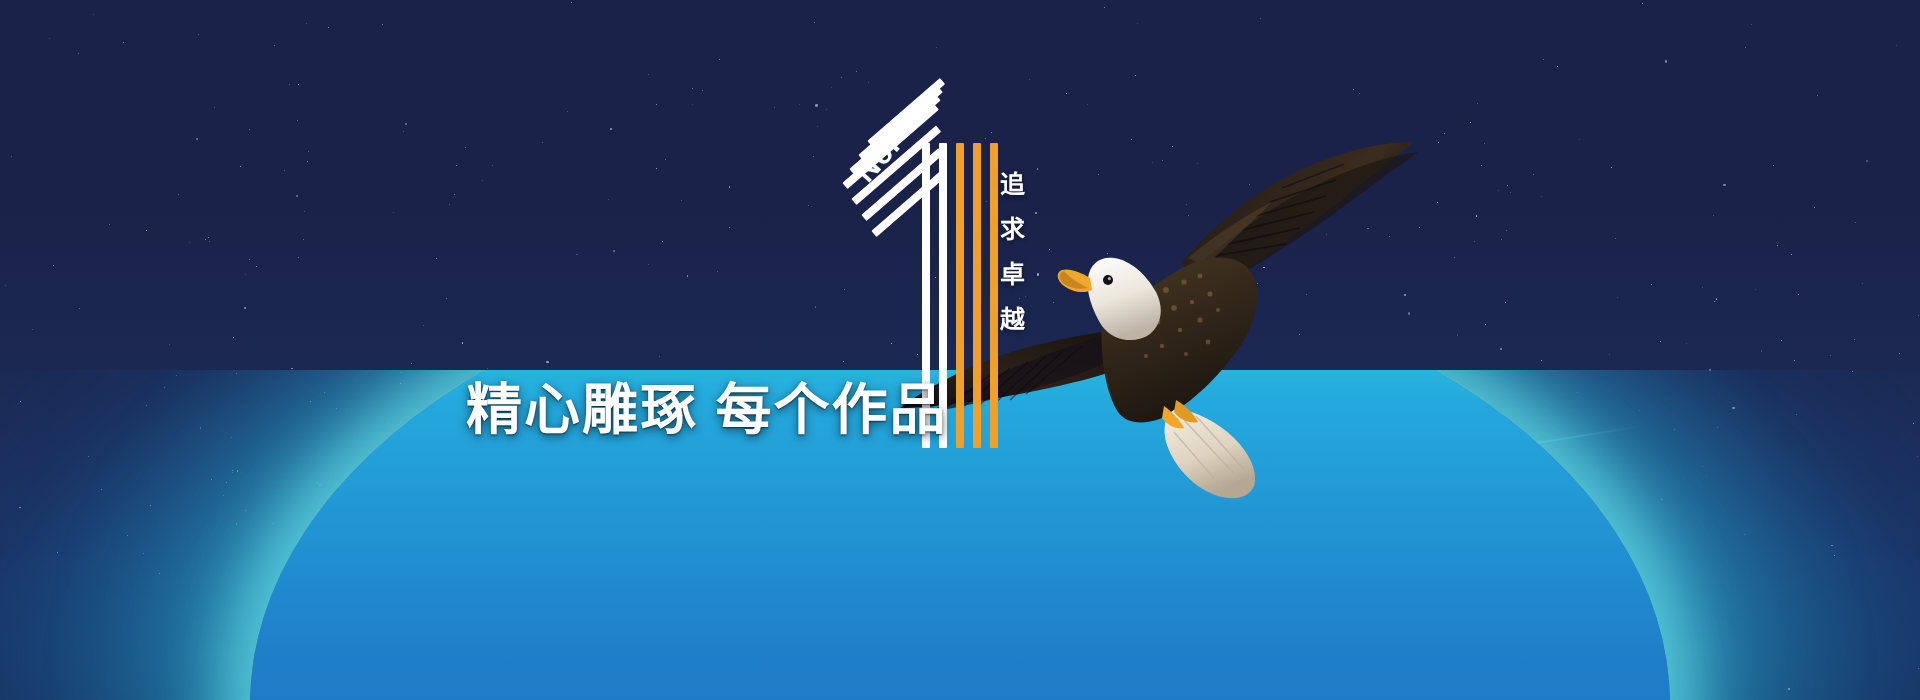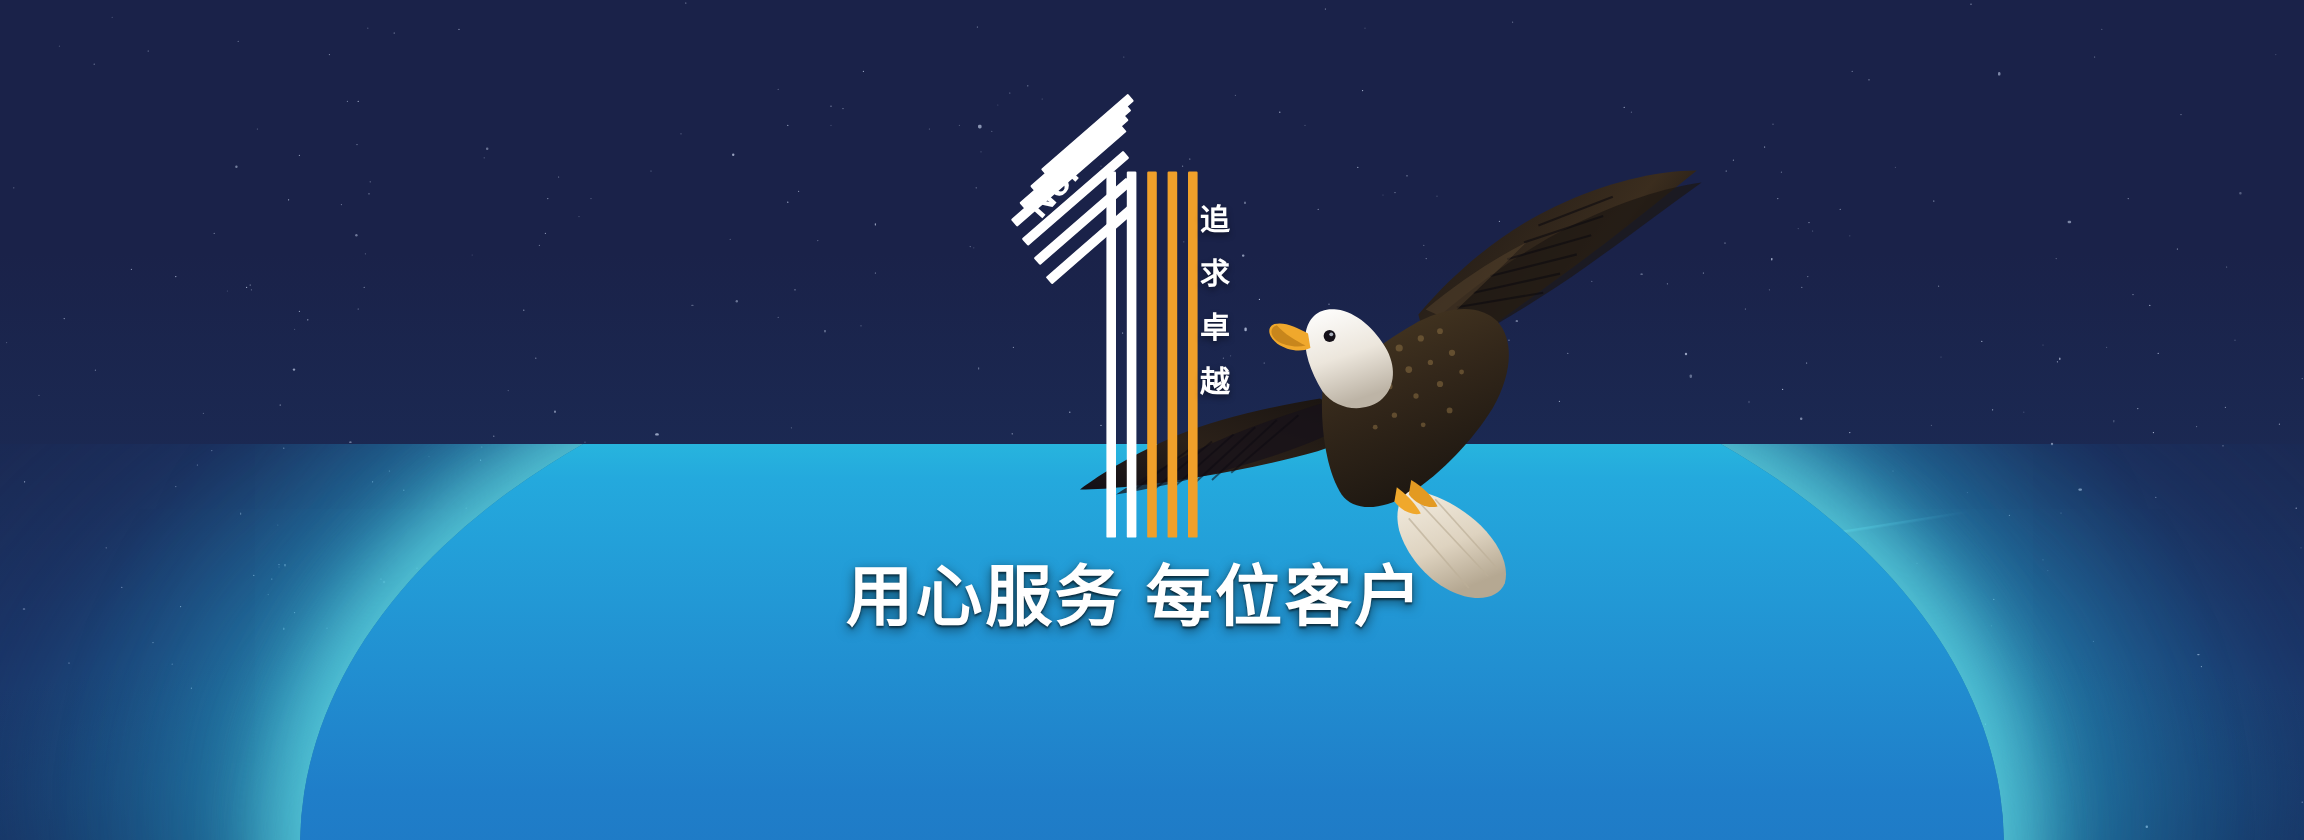--- a/index.html
+++ b/index.html
@@ -656,15 +656,15 @@
     </div>
   </div>
 
   <div class="vslogan">
     <span>追</span>
     <span>求</span>
     <span>卓</span>
     <span>越</span>
   </div>
 
-  <div class="headline l2">用心服务 每位客户</div>
+  <div class="headline l1">精心雕琢 每个作品</div>
 
 </div>
 
 </body></html>

